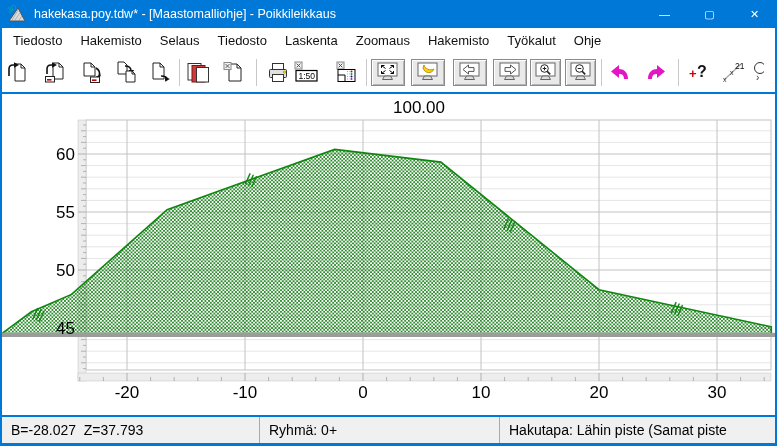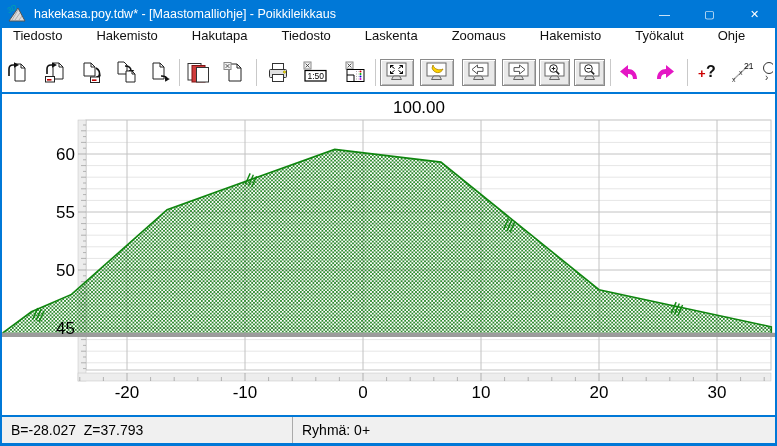--- a/index.html
+++ b/index.html
@@ -8,40 +8,40 @@
   
   .titlebar{position:absolute;top:0;left:0;width:777px;height:28px;background:#0078d7;
             display:flex;align-items:center;color:#fff;}
   .app-icon{width:20px;height:20px;margin-left:7px;flex:0 0 auto;}
   .title-text{font-size:12.5px;margin-left:7px;white-space:nowrap;text-align:right;}
   .win-controls{margin-left:auto;display:flex;height:28px;}
   .win-btn{width:45px;height:28px;display:flex;align-items:center;justify-content:center;
            font-size:11px;color:#fff;}
   
   .menubar{position:absolute;top:28px;left:2px;width:773px;height:24px;background:#fff;
-           display:flex;align-items:flex-start;font-size:13px;color:#111;padding-left:2px;box-sizing:border-box;gap:16px;}
+           display:flex;align-items:center;font-size:13px;color:#111;padding-left:2px;box-sizing:border-box;}
   .mi{padding:0 9px;white-space:nowrap;}
   
   .toolbar{position:absolute;top:52px;left:2px;width:773px;height:40px;background:#fff;
            display:flex;align-items:center;padding-left:4px;box-sizing:border-box;overflow:hidden;flex-wrap:nowrap;}
   .tool{width:24px;height:24px;flex:0 0 auto;}
   .tool svg{display:block;}
   .tool.w28{width:28px;}
   .tsep{width:1px;height:27px;background:#c9c9c9;flex:0 0 auto;}
   .tbtn{width:34px;height:27px;flex:0 0 auto;background:#e9e9e9;border:1px solid #8a8a8a;
         box-shadow:inset 1px 1px 0 #ffffff, inset -1px -1px 0 #b5b5b5;
         display:flex;align-items:center;justify-content:center;box-sizing:border-box;}
   .tbtn.w30{width:31px;}
   .tool-partial{width:13px;height:24px;overflow:hidden;flex:0 0 auto;}
   
   .canvas{position:absolute;top:94px;left:2px;width:773px;height:321px;background:#fff;}
   .canvas svg{position:absolute;left:0;top:0;}
   
   .statusbar{position:absolute;top:417px;left:2px;width:773px;height:26px;background:#f0f0f0;
-             display:flex;align-items:stretch;font-size:14px;color:#000;gap:33px;}
+             display:flex;align-items:stretch;font-size:14px;color:#000;}
   .status-sec{display:flex;align-items:center;padding-left:9px;box-sizing:border-box;
               white-space:pre;overflow:hidden;}
   .s1{flex:0 0 257px;}
   .s2{flex:0 0 240px;border-left:1px solid #aaa;}
   .s3{flex:1 1 auto;border-left:1px solid #aaa;}
 </style>
 </head>
 <body>
 
 <div class="titlebar">
@@ -54,21 +54,21 @@
   <div class="win-controls">
     <div class="win-btn">—</div>
     <div class="win-btn">▢</div>
     <div class="win-btn">✕</div>
   </div>
 </div>
 
 <div class="menubar">
   <span class="mi">Tiedosto</span>
   <span class="mi">Hakemisto</span>
-  <span class="mi">Hakutapa</span>
+  <span class="mi">Selaus</span>
   <span class="mi">Tiedosto</span>
   <span class="mi">Laskenta</span>
   <span class="mi">Zoomaus</span>
   <span class="mi">Hakemisto</span>
   <span class="mi">Työkalut</span>
   <span class="mi">Ohje</span>
 </div>
 
 <div class="toolbar">
 
@@ -139,21 +139,21 @@
   <div class="tsep" style="margin-left:11px"></div>
 
   <div class="tool" style="margin-left:9px">
     <svg viewBox="0 0 24 24" width="24" height="24">
       <rect x="3.5" y="9.5" width="17" height="8" rx="1" fill="#e0e0e0" stroke="#333"></rect>
       <rect x="6.5" y="3.5" width="11" height="6" fill="#fff" stroke="#333"></rect>
       <rect x="6.5" y="14.5" width="11" height="7" fill="#fff" stroke="#333"></rect>
       <circle cx="18.5" cy="12" r="1.2" fill="#eedd00" stroke="#887700" stroke-width="0.5"></circle>
     </svg>
   </div>
-  <div class="tool w28" style="margin-left:11px">
+  <div class="tool w28" style="margin-left:2px">
     <svg viewBox="0 0 28 24" width="28" height="24">
       <rect x="3" y="2" width="7" height="7" fill="#f2f2f2" stroke="#888"></rect>
       <path d="M4.6 3.6l3.8 3.8M8.4 3.6l-3.8 3.8" stroke="#444" stroke-width="0.9"></path>
       <rect x="4" y="10.5" width="21" height="10.5" fill="#fff" stroke="#000" stroke-width="1.2"></rect>
       <text x="6.5" y="19" font-size="8.5" fill="#000" font-family="Liberation Sans, sans-serif">1:50</text>
     </svg>
   </div>
   <div class="tool" style="margin-left:14px">
     <svg viewBox="0 0 24 24" width="24" height="24">
       <rect x="3" y="2" width="7" height="7" fill="#f2f2f2" stroke="#888"></rect>
@@ -399,13 +399,14 @@
       <text x="73" y="182" text-anchor="end" font-size="17" fill="#000" font-family="Liberation Sans, sans-serif">50</text>
       <text x="73" y="124" text-anchor="end" font-size="17" fill="#000" font-family="Liberation Sans, sans-serif">55</text>
       <text x="73" y="66" text-anchor="end" font-size="17" fill="#000" font-family="Liberation Sans, sans-serif">60</text>
       <text x="417" y="19" text-anchor="middle" font-size="17" fill="#000" font-family="Liberation Sans, sans-serif">100.00</text>
     </svg>
 </div>
 
 <div class="statusbar">
   <div class="status-sec s1">B=-28.027  Z=37.793</div>
   <div class="status-sec s2">Ryhmä: 0+</div>
+  <div class="status-sec s3">Hakutapa: Lähin piste (Samat piste</div>
 </div>
 
 </body></html>

